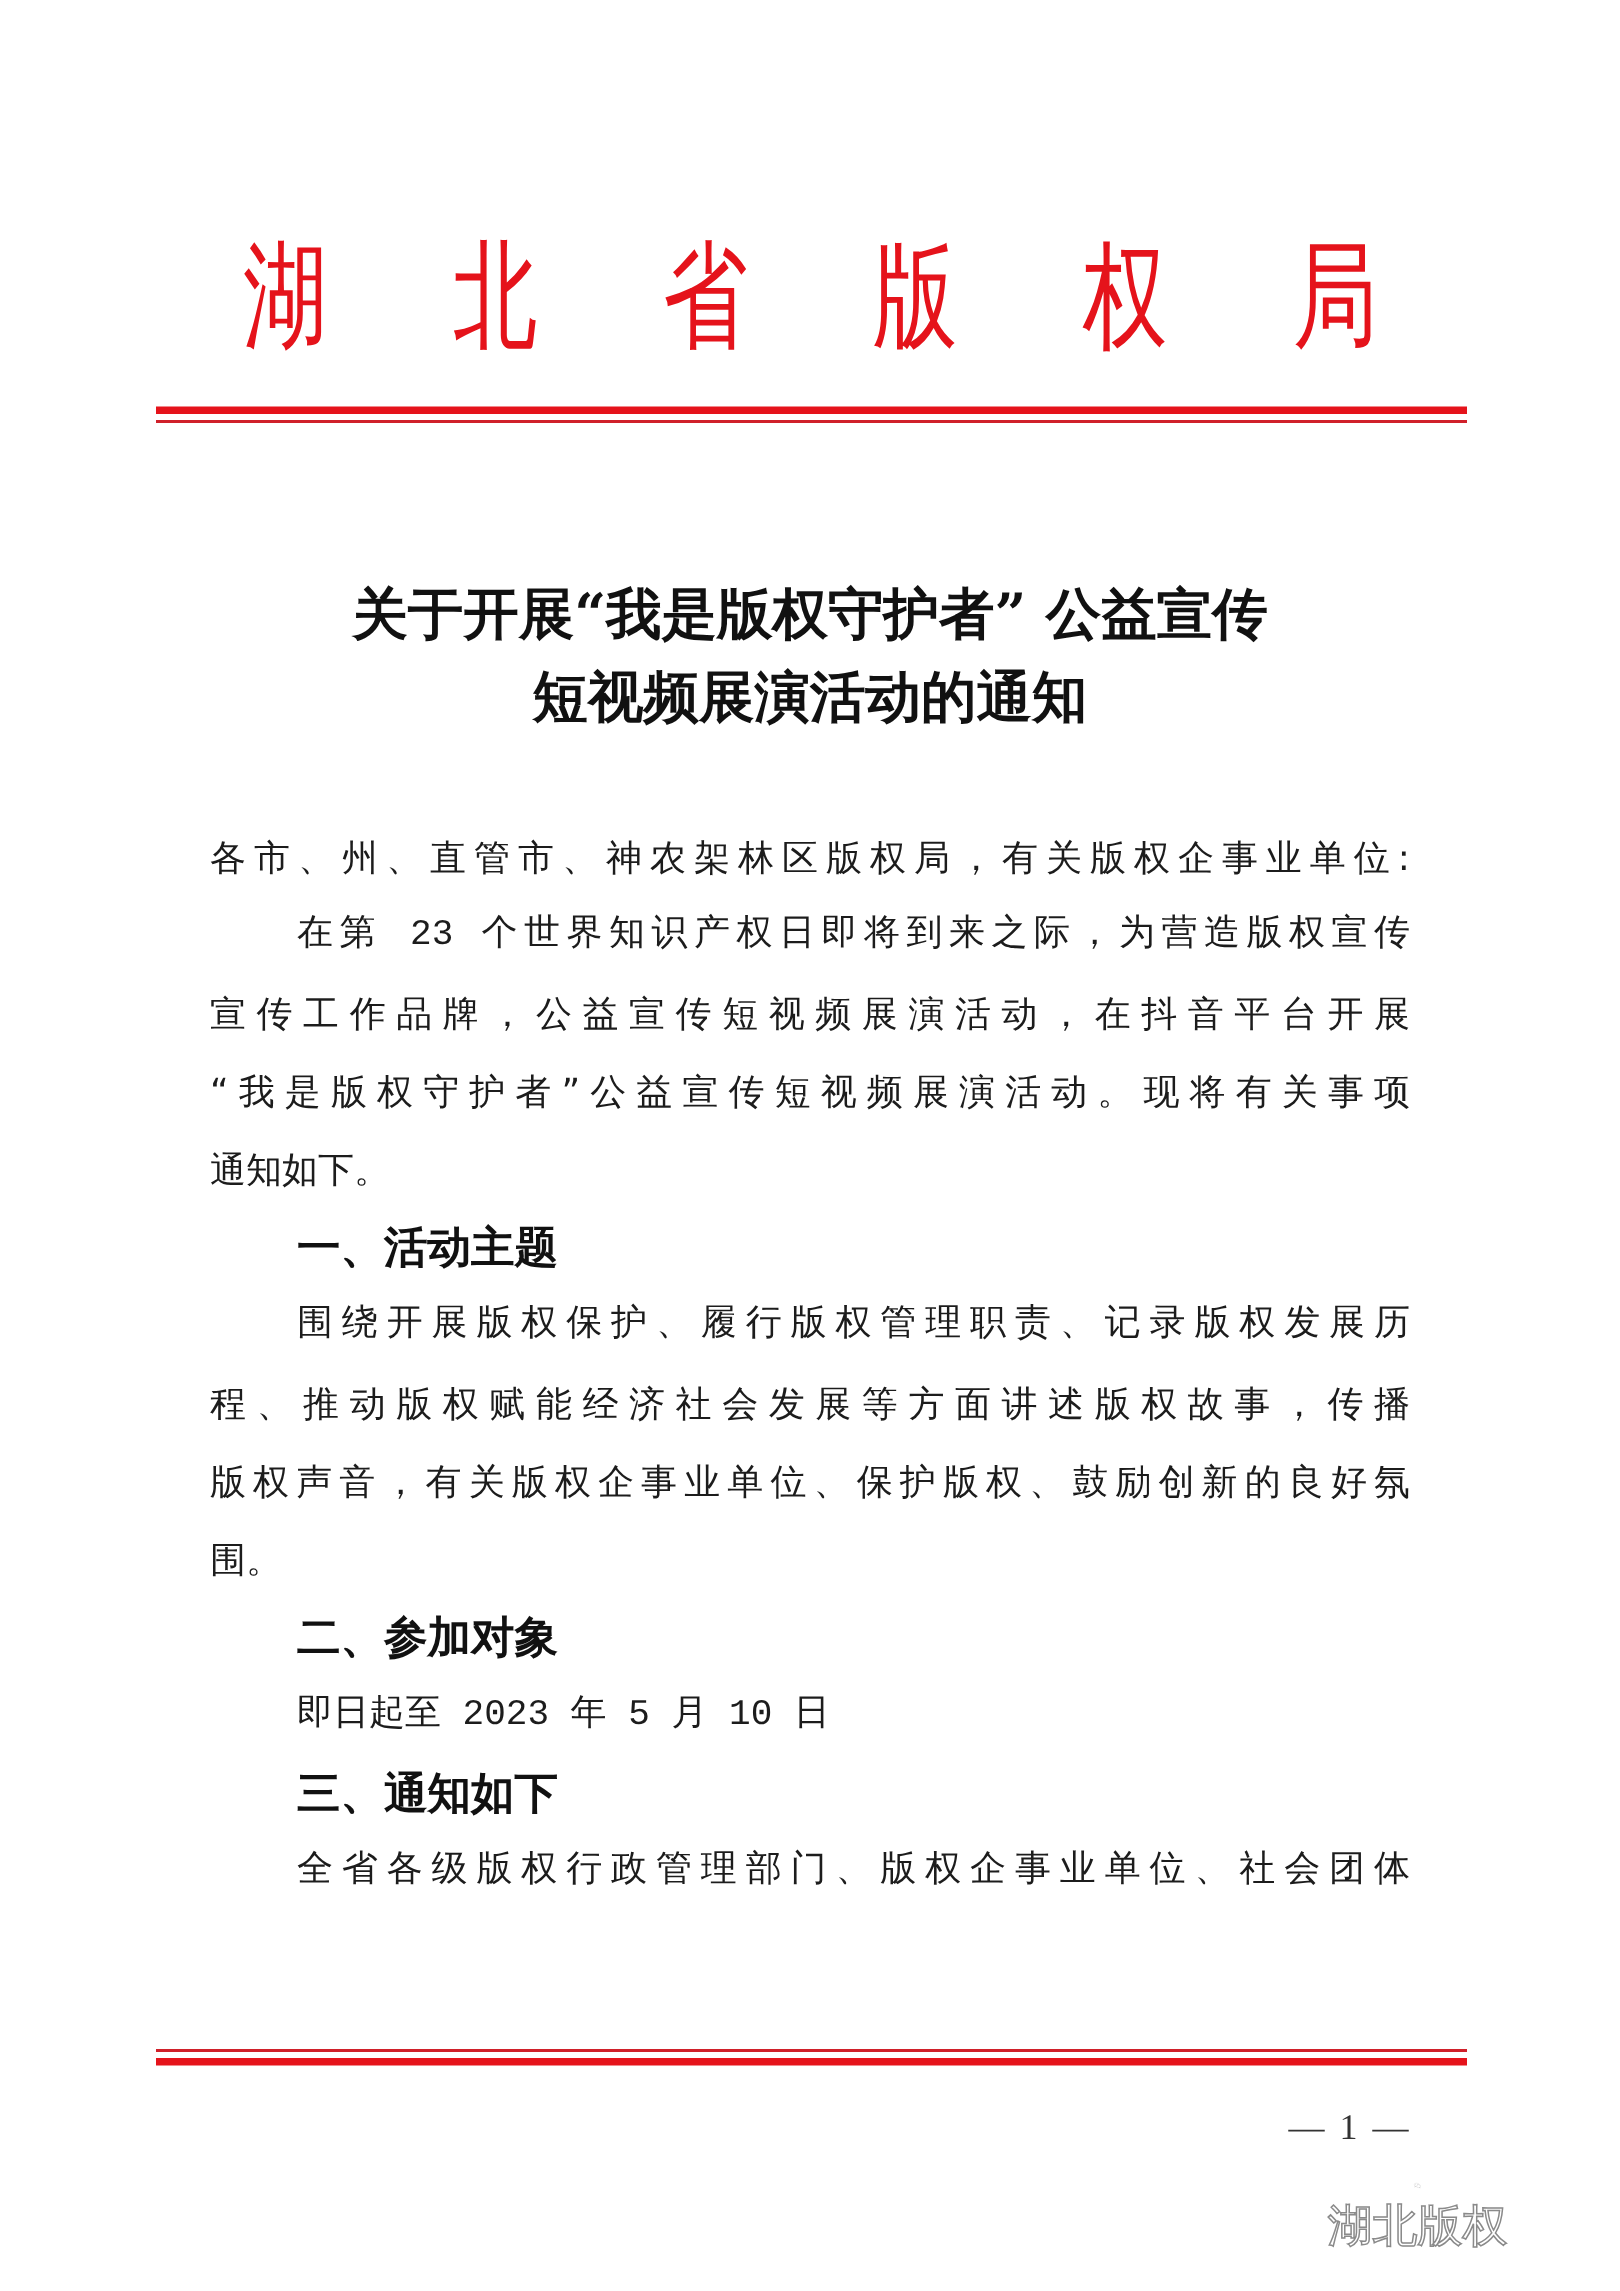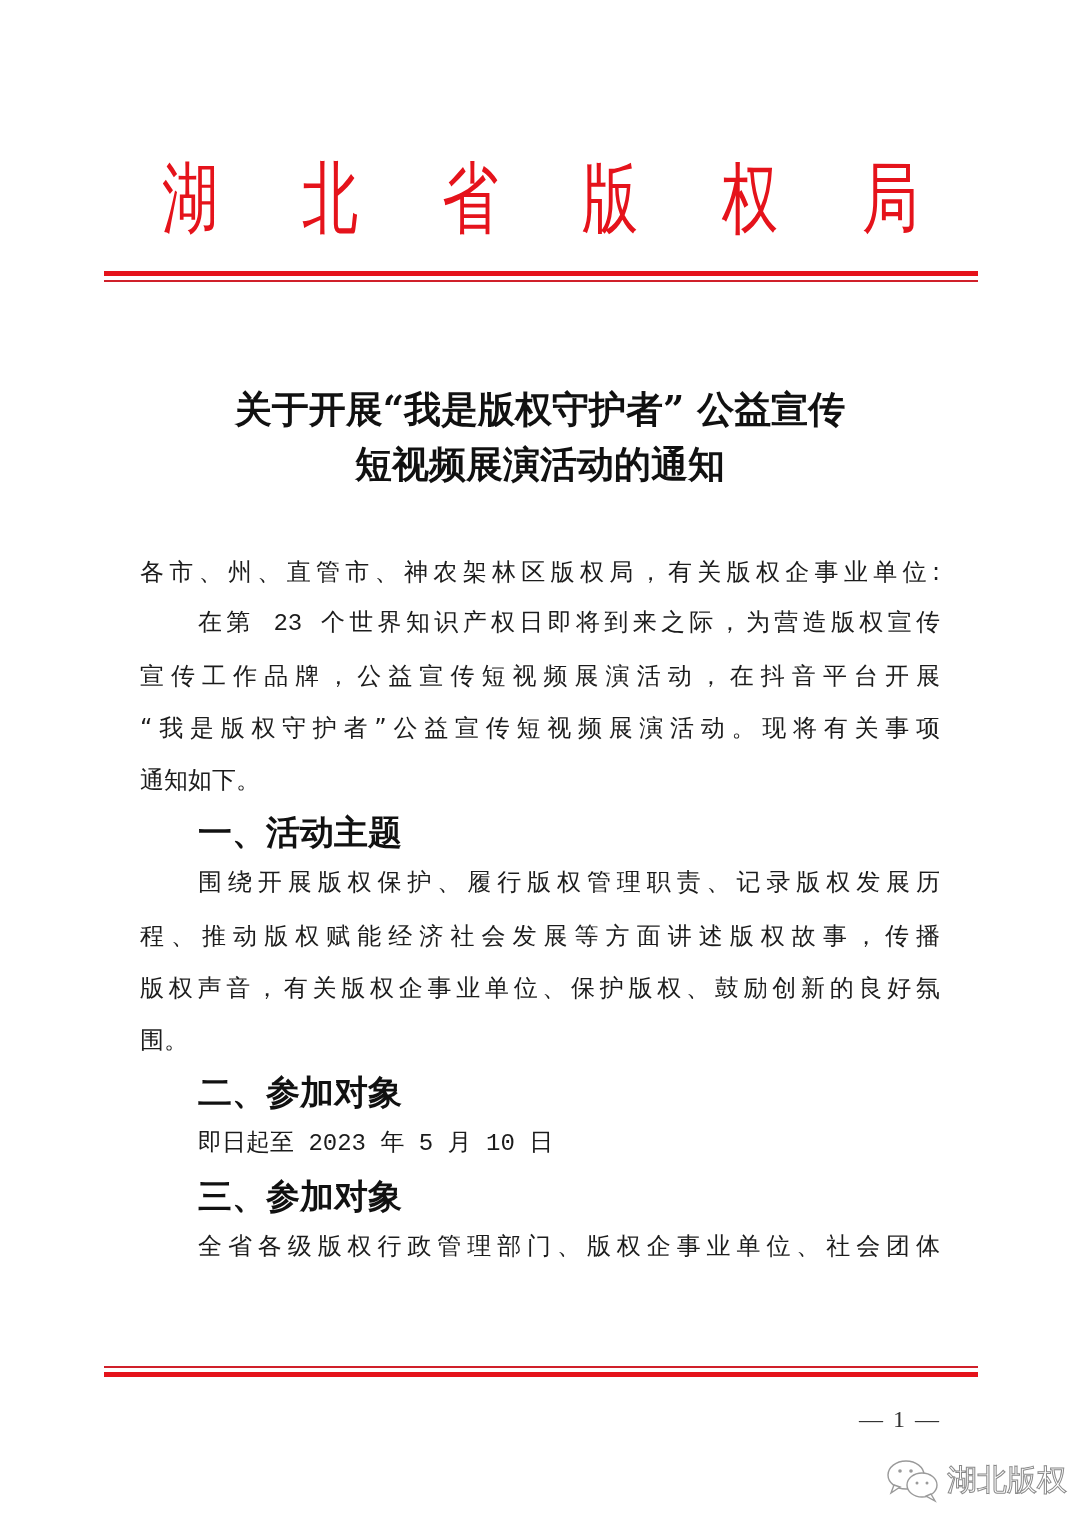--- a/index.html
+++ b/index.html
@@ -95,21 +95,21 @@
     font-weight: normal;
   }
   .line.last {
     text-align-last: left;
   }
   .line.indent { padding-left: 58px; font-family: Liberation Mono, monospace; }
   .heading {
     display: block;
     height: 52px;
     line-height: 52px;
-    font-size: 34px;
+    font-size: 29px;
     font-weight: bold;
     padding-left: 58px;
     color: #111;
     font-family: Liberation Sans, sans-serif;
   }
   .rule-bot-thin {
     position: absolute;
     left: 104px;
     top: 1366px;
     width: 874px;
@@ -137,20 +137,21 @@
     letter-spacing: 2px;
   }
   .watermark {
     position: absolute;
     left: 885px;
     top: 1455px;
     height: 50px;
     display: flex;
     align-items: center;
     gap: 6px;
+    flex-direction: column;
   }
   .watermark-icon {
     width: 56px;
     height: 46px;
   }
   .watermark-text {
     font-family: "DejaVu Sans", "Liberation Sans", sans-serif;
     font-size: 30px;
     color: #ffffff;
     -webkit-text-stroke: 1px #8a8a8a;
@@ -188,21 +189,21 @@
 
     <div class="heading">一、活动主题</div>
     <div class="line indent">围绕开展版权保护、履行版权管理职责、记录版权发展历</div>
     <div class="line">程、推动版权赋能经济社会发展等方面讲述版权故事，传播</div>
     <div class="line">版权声音，有关版权企事业单位、保护版权、鼓励创新的良好氛</div>
     <div class="line last">围。</div>
 
     <div class="heading">二、参加对象</div>
     <div class="line indent last">即日起至 2023 年 5 月 10 日</div>
 
-    <div class="heading">三、参加对象</div>
+    <div class="heading">三、通知如下</div>
     <div class="line indent">全省各级版权行政管理部门、版权企事业单位、社会团体</div>
   </div>
 
   <div class="rule-bot-thin"></div>
   <div class="rule-bot-thick"></div>
 
   <div class="page-number">— 1 —</div>
 
   <div class="watermark">
     <svg class="watermark-icon" viewBox="0 0 56 46">

